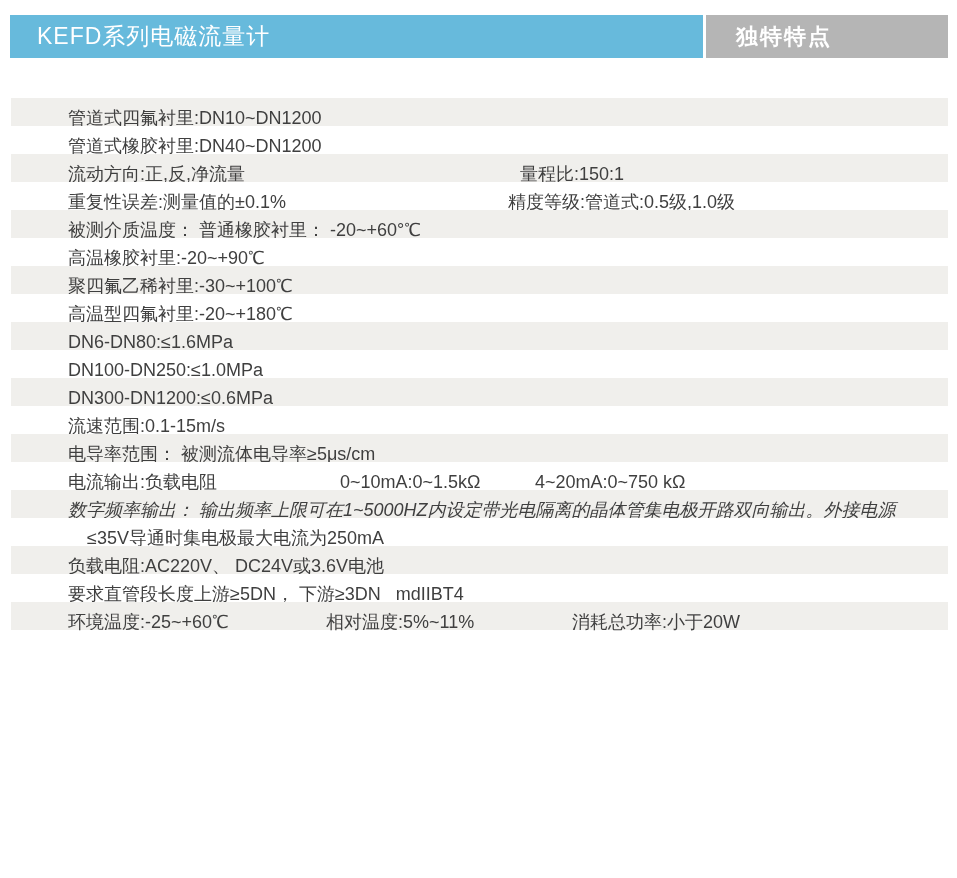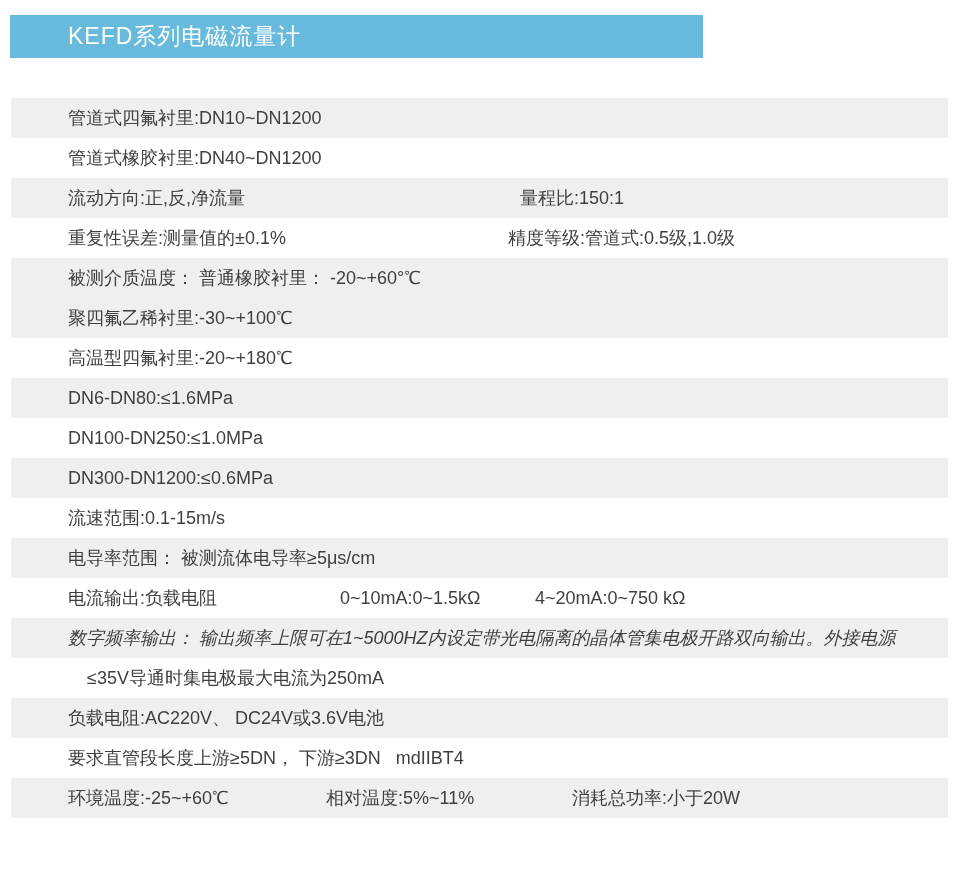--- a/index.html
+++ b/index.html
@@ -26,21 +26,21 @@
   .title-bar {
     position: absolute;
     top: 15px;
     left: 10px;
     width: 693px;
     height: 43px;
     background: var(--accent);
     color: var(--header-text);
     font-size: 23px;
     line-height: 43px;
-    padding-left: 58px;
+    padding-left: 27px;
     letter-spacing: 1px;
     box-sizing: border-box;
     white-space: pre;
   }
   .features-badge {
     position: absolute;
     top: 15px;
     left: 706px;
     width: 242px;
     height: 43px;
@@ -55,58 +55,62 @@
     white-space: pre;
   }
   .spec-table {
     position: absolute;
     top: 98px;
     left: 11px;
     width: 937px;
   }
   .row {
     position: relative;
-    height: 40px;
+    height: 28px;
     background: #ffffff;
     text-align: right;
   }
   .row.shaded {
     background: var(--shade);
   }
   .cell {
     position: absolute;
     top: 0;
     line-height: 40px;
     font-size: 18px;
     color: var(--text);
     white-space: pre;
   }
 </style>
 </head>
 <body>
 
 <div class="page">
   <div class="title-bar">KEFD系列电磁流量计</div>
+  <div class="features-badge">独特特点</div>
   <div class="spec-table" id="spec-table">
       <div class="row shaded">
         <span class="cell" style="left: 57px;">管道式四氟衬里:DN10~DN1200</span>
       </div>
       <div class="row">
         <span class="cell" style="left: 57px;">管道式橡胶衬里:DN40~DN1200</span>
       </div>
       <div class="row shaded">
         <span class="cell" style="left: 57px;">流动方向:正,反,净流量</span>
         <span class="cell" style="left: 509px;">量程比:150:1</span>
       </div>
       <div class="row">
         <span class="cell" style="left: 57px;">重复性误差:测量值的±0.1%</span>
         <span class="cell" style="left: 497px;">精度等级:管道式:0.5级,1.0级</span>
       </div>
       <div class="row shaded">
         <span class="cell" style="left: 57px;">被测介质温度： 普通橡胶衬里： -20~+60°℃</span>
+      </div>
+      <div class="row">
+        <span class="cell" style="left: 57px;">高温橡胶衬里:-20~+90℃</span>
       </div>
       <div class="row shaded">
         <span class="cell" style="left: 57px;">聚四氟乙稀衬里:-30~+100℃</span>
       </div>
       <div class="row">
         <span class="cell" style="left: 57px;">高温型四氟衬里:-20~+180℃</span>
       </div>
       <div class="row shaded">
         <span class="cell" style="left: 57px;">DN6-DN80:≤1.6MPa</span>
       </div>

